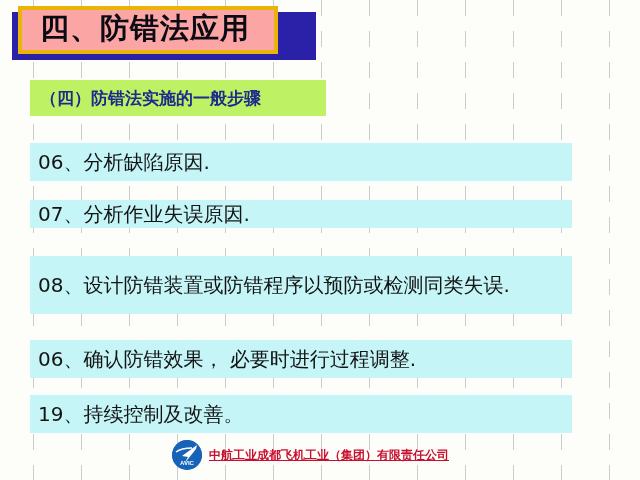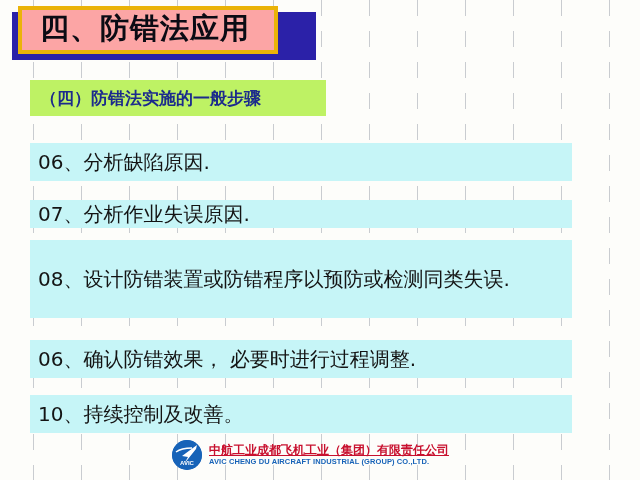--- a/index.html
+++ b/index.html
@@ -219,40 +219,39 @@
   </div>
 
   <div class="step-row" style="top:143px; height:38px;">
     <span class="step-text">06、分析缺陷原因.</span>
   </div>
 
   <div class="step-row" style="top:200px; height:28px;">
     <span class="step-text">07、分析作业失误原因.</span>
   </div>
 
-  <div class="step-row tall" style="top:240px; height:78px;">
+  <div class="step-row tall" style="top:256px; height:58px;">
     <span class="step-text">08、设计防错装置或防错程序以预防或检测同类失误.</span>
   </div>
 
   <div class="step-row" style="top:340px; height:38px;">
     <span class="step-text">06、确认防错效果， 必要时进行过程调整.</span>
   </div>
 
   <div class="step-row" style="top:395px; height:38px;">
-    <span class="step-text">10、持续控制及改善。</span>
+    <span class="step-text">19、持续控制及改善。</span>
   </div>
 
   <div id="footer">
     <div id="logo-mark">
       <svg width="30" height="30" viewBox="0 0 30 30" aria-hidden="true">
         <circle cx="15" cy="15" r="15" fill="#1763b8"></circle>
         <path d="M25 5 L10 16 L16 17 L12 24 L24 9 Z" fill="#ffffff"></path>
         <path d="M4 12 C8 9, 14 8, 20 8" stroke="#ffffff" stroke-width="1.4" fill="none"></path>
         <text x="15" y="25" text-anchor="middle" font-family="Liberation Sans, sans-serif" font-size="6" font-weight="bold" fill="#ffffff">AVIC</text>
       </svg>
     </div>
     <div id="logo-words">
       <div id="logo-cn">中航工业成都飞机工业（集团）有限责任公司</div>
-      <div id="logo-en">AVIC CHENG DU AIRCRAFT INDUSTRIAL (GROUP) CO.,LTD.</div>
     </div>
   </div>
 
 </div>
 
 </body></html>

